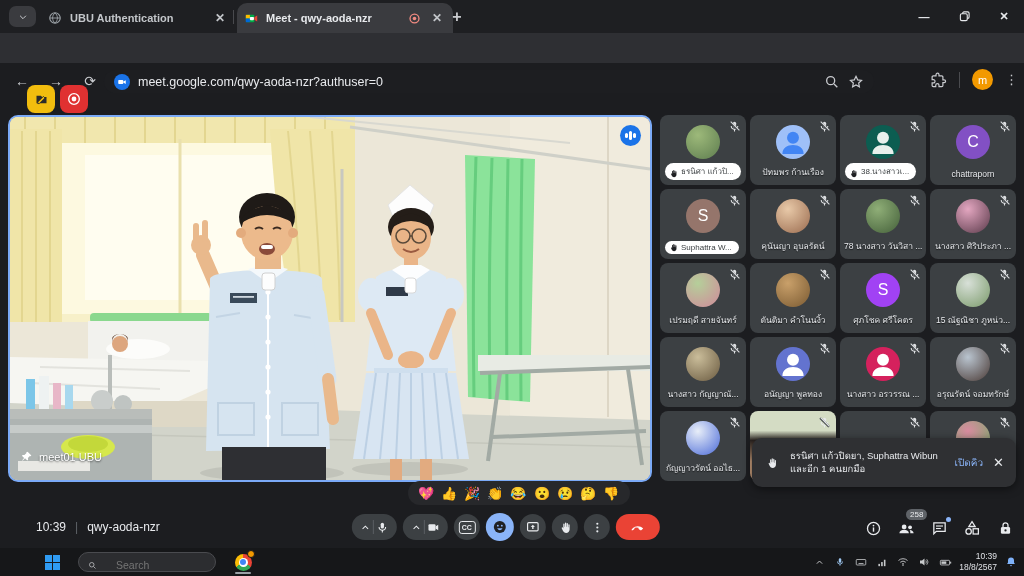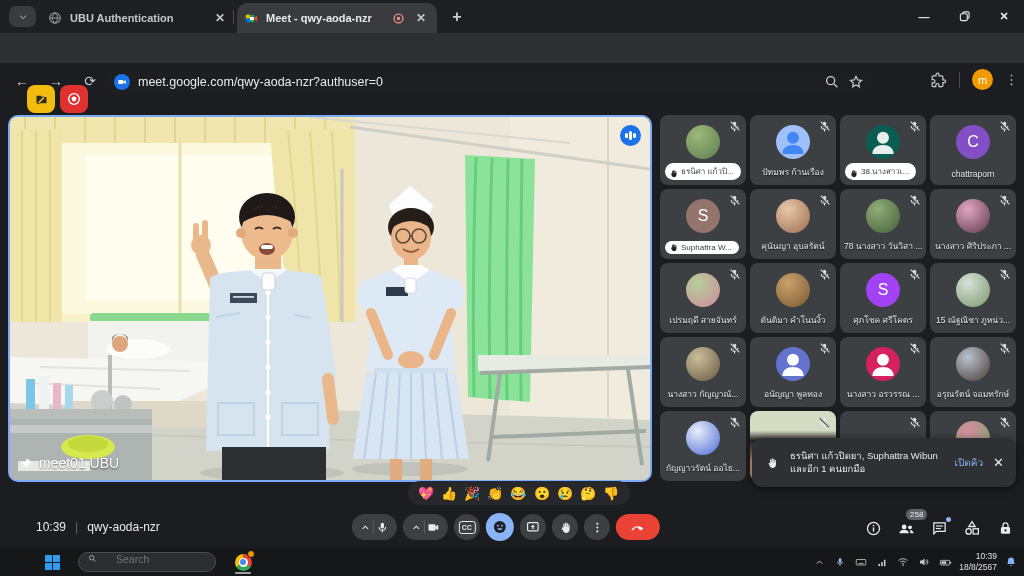--- a/index.html
+++ b/index.html
@@ -7,21 +7,21 @@
   body { font-family:"Liberation Sans", sans-serif; }
   .screen { position:relative; width:1024px; height:576px; background:#1c1d20; overflow:hidden; }
   .abs { position:absolute; }
 
   
   .tabstrip { left:0; top:0; width:1024px; height:33px; background:#1e1f22;font-weight:bold; }
   .tab-search { left:9px; top:6px; width:27px; height:21px; background:#3a3b3f; border-radius:7px;
     color:#c9cbcf; display:flex; align-items:center; justify-content:center; font-size:10px; }
   .tab { display:flex; align-items:center; gap:8px; padding:0 8px; color:#c3c6ca; font-size:11px; }
   .tab.inactive { left:40px; top:4px; width:196px; height:28px; }
-  .tab.active { left:237px; top:3px; width:200px; height:30px; background:#3a3b3f; border-radius:10px 10px 0 0; color:#e8eaed; }
+  .tab.active { left:237px; top:3px; width:216px; height:30px; background:#3a3b3f; border-radius:10px 10px 0 0; color:#e8eaed; }
   .tab .title { flex:1; white-space:nowrap; overflow:hidden; text-overflow:ellipsis; }
   .tab-close { width:16px; height:16px; border-radius:8px; display:flex; align-items:center; justify-content:center;
     color:#c3c6ca; font-size:12px; }
   .tab-divider { left:233px; top:10px; width:1px; height:14px; background:#494a4e; }
   .newtab { left:447px; top:7px; width:20px; height:20px; color:#c9cbcf; font-size:16px; text-align:center; line-height:19px; border-radius:4px; }
   .wincontrols { right:0; top:0; height:33px; display:flex; }
   .winbtn { width:40px; height:33px; display:flex; align-items:center; justify-content:center; color:#e8eaed; font-size:11px; }
   .toolbar { left:0; top:33px; width:1024px; height:30px; background:#2e2f33; }
   .navbtn { top:38px; width:20px; height:20px; color:#c9cbcf; font-size:14px; text-align:center; line-height:20px; }
   .omnibox { left:104px; top:37px; width:770px; height:23px; background:#1d1e21; border-radius:12px;
@@ -38,22 +38,22 @@
   
   .ov-yellow { left:27px; top:85px; width:28px; height:28px; border-radius:8px; background:#f2bd0e;
     display:flex; align-items:center; justify-content:center; }
   .ov-red { left:60px; top:85px; width:28px; height:28px; border-radius:8px; background:#e03131;
     display:flex; align-items:center; justify-content:center; }
 
   
   .mainvideo { left:8px; top:115px; width:644px; height:367px; border:2px solid #7baaf7; border-radius:10px;
     overflow:hidden; background:#000; }
   .mainvideo svg.scene { display:block; width:100%; height:100%; }
-  .pin-label { position:absolute; left:10px; bottom:9px; display:flex; align-items:center; gap:6px;
-    color:#fff; font-size:14px; text-shadow:0 1px 2px rgba(0,0,0,.6); }
+  .pin-label { position:absolute; left:10px; bottom:17px; display:flex; align-items:center; gap:6px;
+    color:#fff; font-size:11px; text-shadow:0 1px 2px rgba(0,0,0,.6); }
   .audio-chip { position:absolute; right:9px; top:8px; width:21px; height:21px; border-radius:50%;
     background:#1a73e8; display:flex; align-items:center; justify-content:center; gap:1.5px; }
   .audio-chip i { display:block; width:2.5px; background:#fff; border-radius:2px; }
 
   
   .grid { left:660px; top:115px; display:grid; grid-template-columns:repeat(4,86px); grid-auto-rows:70px; gap:4px; }
   .tile { position:relative; background:#3c4043; border-radius:8px; overflow:hidden; }
   .tile .mic-off { position:absolute; right:5px; top:4px; width:13px; height:13px; opacity:.95; z-index:2; }
   .tile .avatar { position:absolute; left:50%; top:10px; transform:translateX(-50%); width:34px; height:34px; border-radius:50%; }
   .tile .avatar.letter { display:flex; align-items:center; justify-content:center; color:#fff; font-size:16px; }
@@ -95,21 +95,21 @@
   .badge { position:absolute; top:-8px; left:11px; background:#5f6368; color:#e8eaed; font-size:8px; border-radius:7px;
     padding:1px 4px; }
   .bluedot { position:absolute; top:0; right:-1px; width:5px; height:5px; border-radius:50%; background:#8ab4f8; }
 
   
   .taskbar { left:0; top:548px; width:1024px; height:28px; background:#161719; display:flex; align-items:center; }
   .startbtn { margin-left:40px; width:24px; height:24px; display:flex; align-items:center; justify-content:center; }
   .winlogo { display:grid; grid-template-columns:7px 7px; grid-template-rows:7px 7px; gap:1px; }
   .winlogo i { background:#2f9bf2; }
   .searchbox { margin-left:14px; width:138px; height:20px; background:#2c2d30; border:1px solid #4a4b4f; border-radius:11px;
-    display:flex; align-items:flex-start; gap:19px; padding:0 9px; }
+    display:flex; align-items:flex-end; gap:19px; padding:0 9px; }
   .searchbox input { background:transparent; border:none; outline:none; color:#c8cacc; font-size:10.5px; width:90px;
     font-family:"Liberation Sans", sans-serif; }
   .chrome-task { margin-left:16px; position:relative; width:22px; height:24px; display:flex; align-items:center; justify-content:center; }
   .chrome-ic { position:relative; width:17px; height:17px; border-radius:50%;
     background:conic-gradient(#ea4335 0 120deg, #34a853 120deg 240deg, #fbbc05 240deg 360deg); }
   .chrome-ic::before { content:""; position:absolute; left:4px; top:4px; width:9px; height:9px; border-radius:50%;
     background:#fff; }
   .chrome-ic::after { content:""; position:absolute; left:5.5px; top:5.5px; width:6px; height:6px; border-radius:50%;
     background:#4285f4; }
   .chrome-dot { position:absolute; right:-1px; top:0; width:8px; height:8px; border-radius:50%; background:#f29900; border:1.5px solid #161719; }

